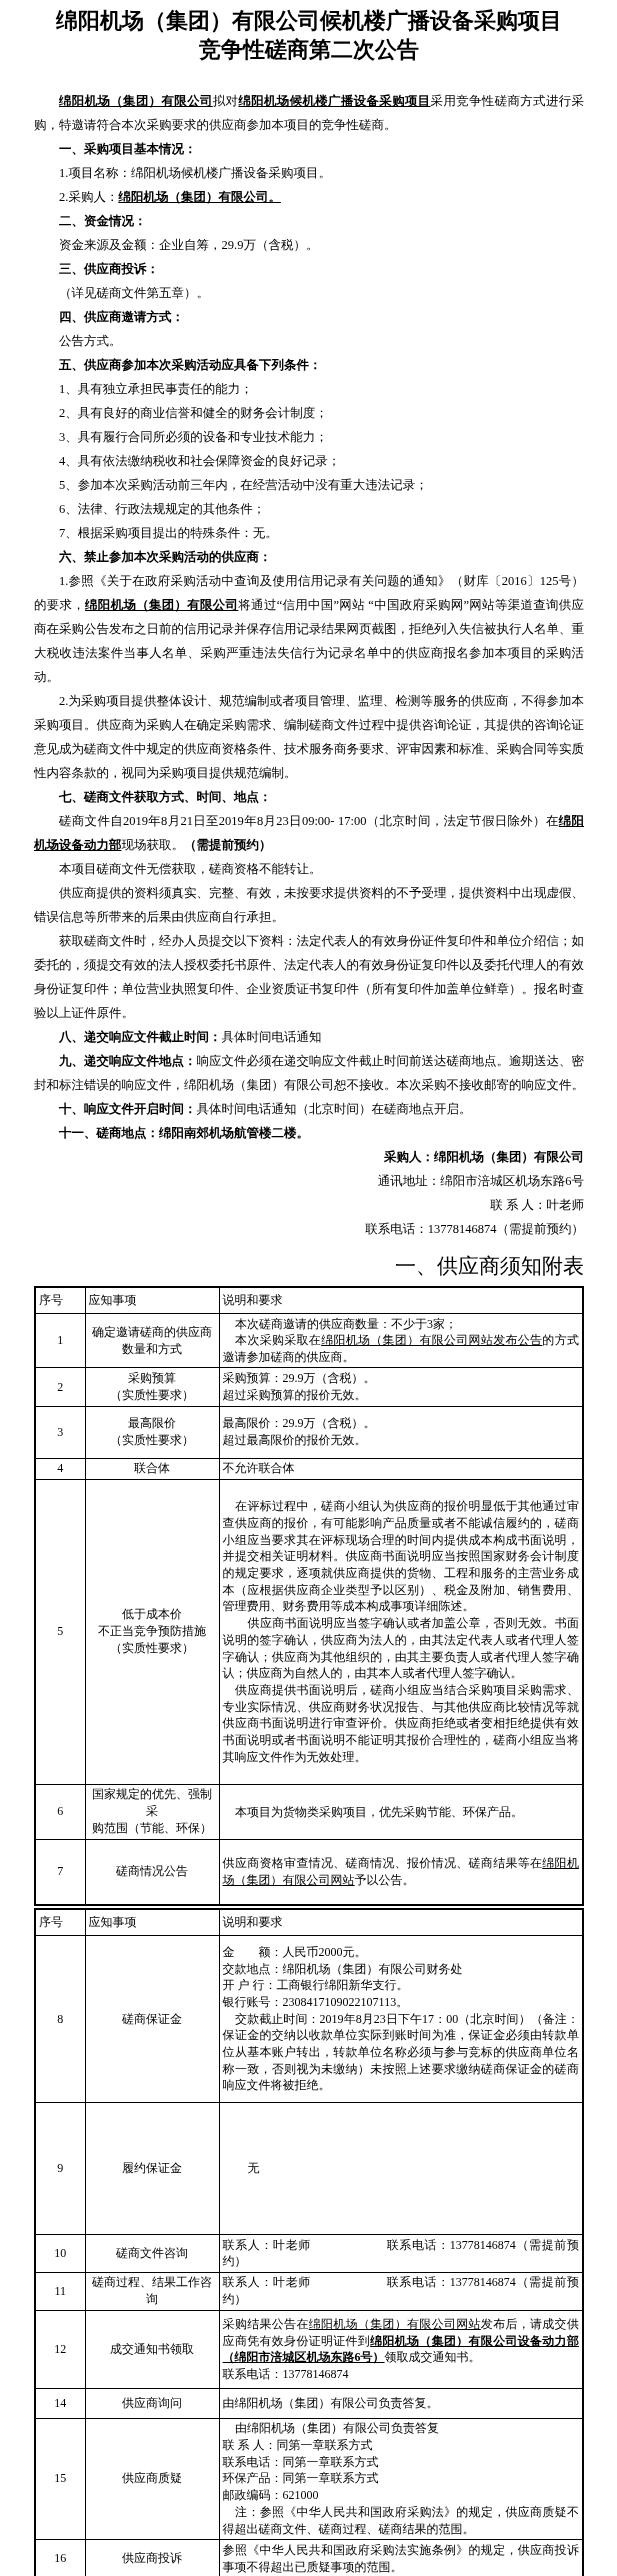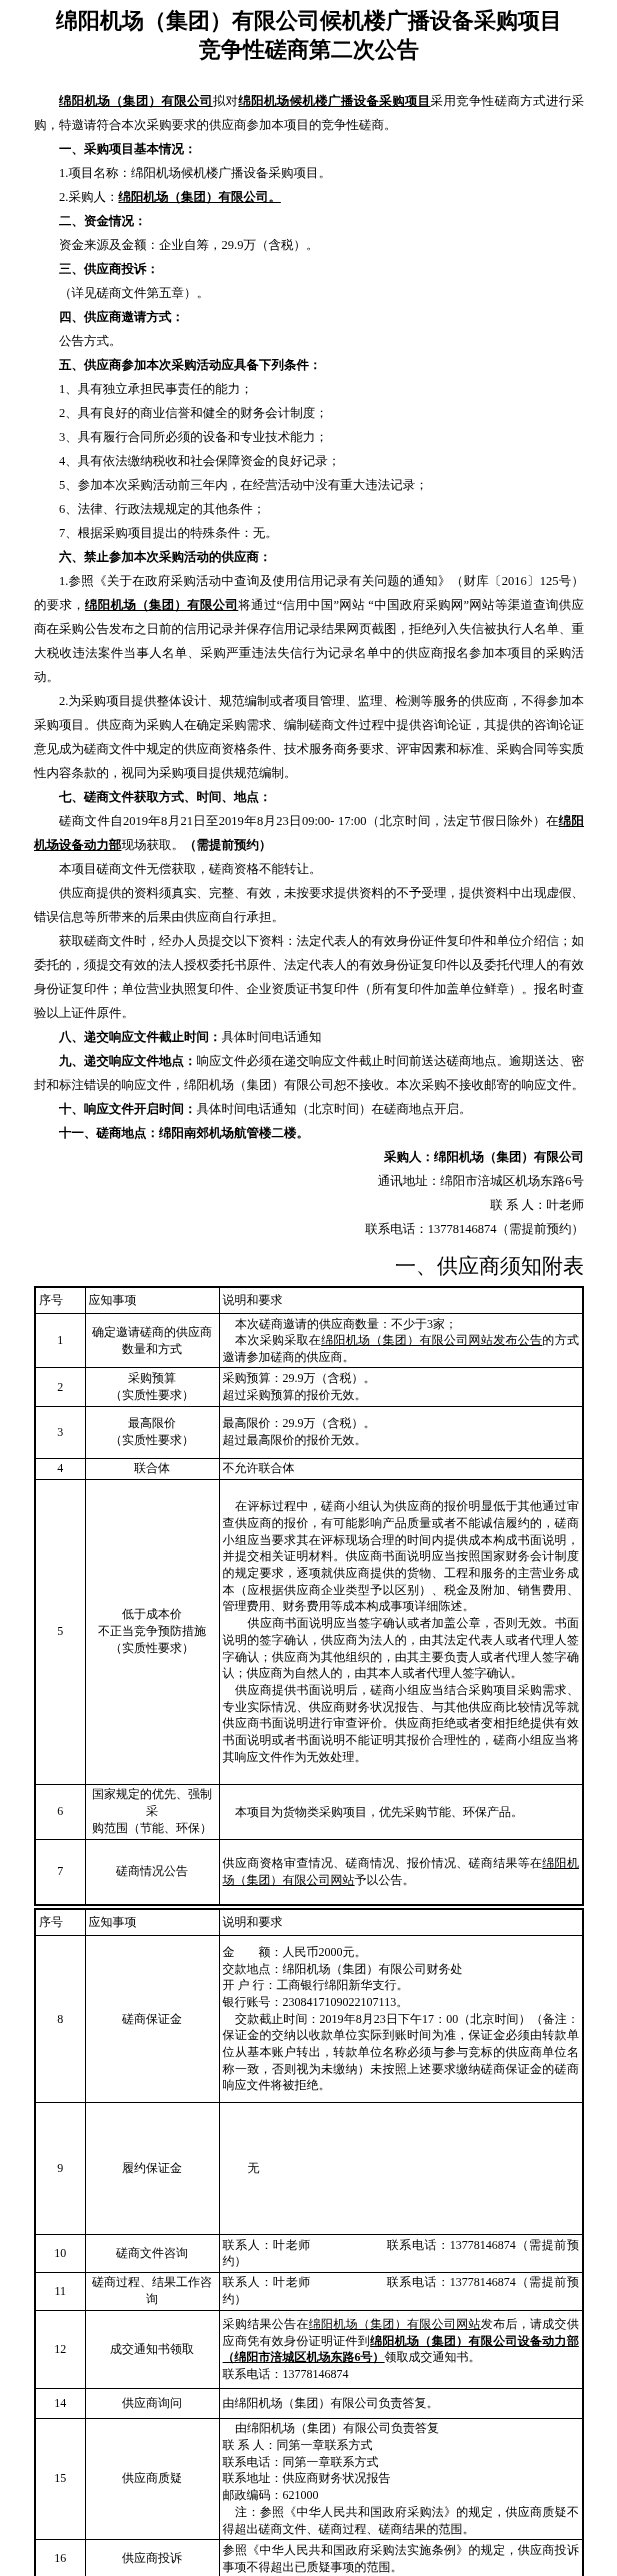--- a/index.html
+++ b/index.html
@@ -226,21 +226,21 @@
             <p><span>由绵阳机场（集团）有限公司负责答复。</span></p>
           </td>
         </tr>
         <tr style="height: 113px;">
           <td class="no">15</td>
           <td class="item">供应商质疑</td>
           <td class="desc">
             <p class="ind1"><span>由绵阳机场（集团）有限公司负责答复</span></p>
             <p><span>联 系 人：同第一章联系方式</span></p>
             <p><span>联系电话：同第一章联系方式</span></p>
-            <p><span>联系地址：供应商财务状况报告</span></p>
+            <p><span>环保产品：同第一章联系方式</span></p>
             <p><span>邮政编码：621000</span></p>
             <p class="ind1"><span>注：参照《中华人民共和国政府采购法》的规定，供应商质疑不得超出磋商文件、磋商过程、磋商结果的范围。</span></p>
           </td>
         </tr>
         <tr style="height: 39px;">
           <td class="no">16</td>
           <td class="item">供应商投诉</td>
           <td class="desc">
             <p><span>参照《中华人民共和国政府采购法实施条例》的规定，供应商投诉事项不得超出已质疑事项的范围。</span></p>
           </td>

